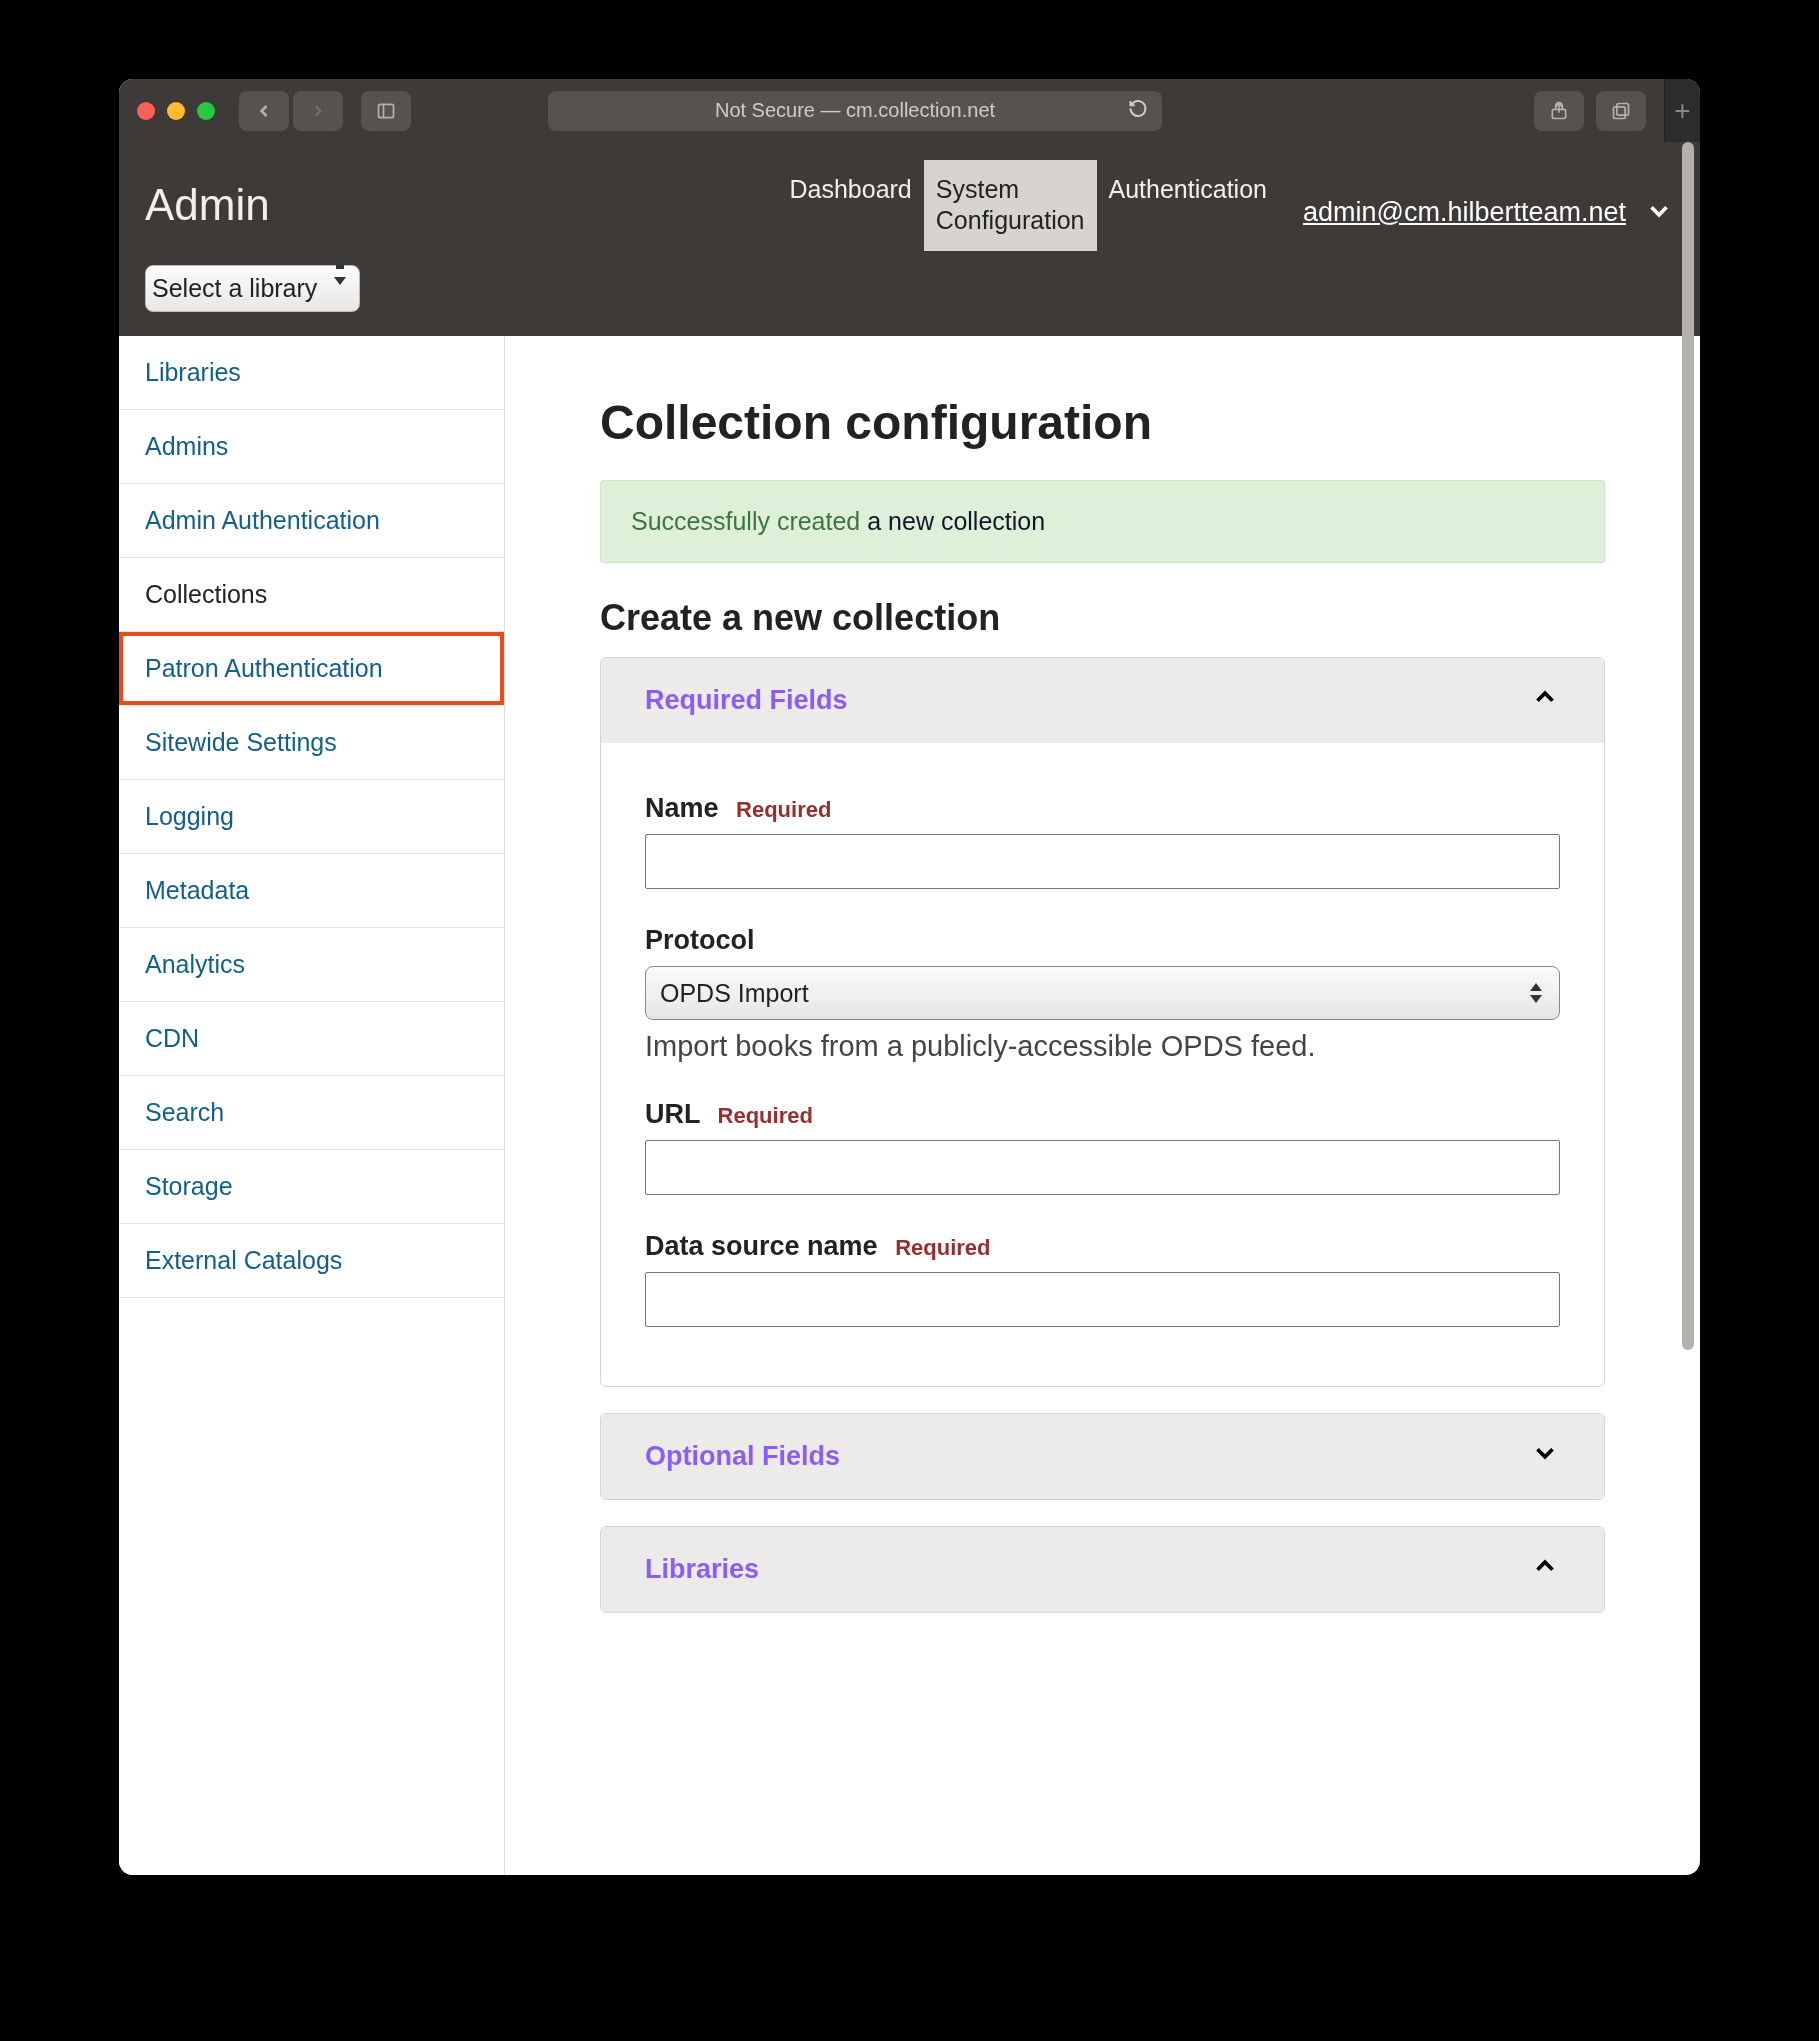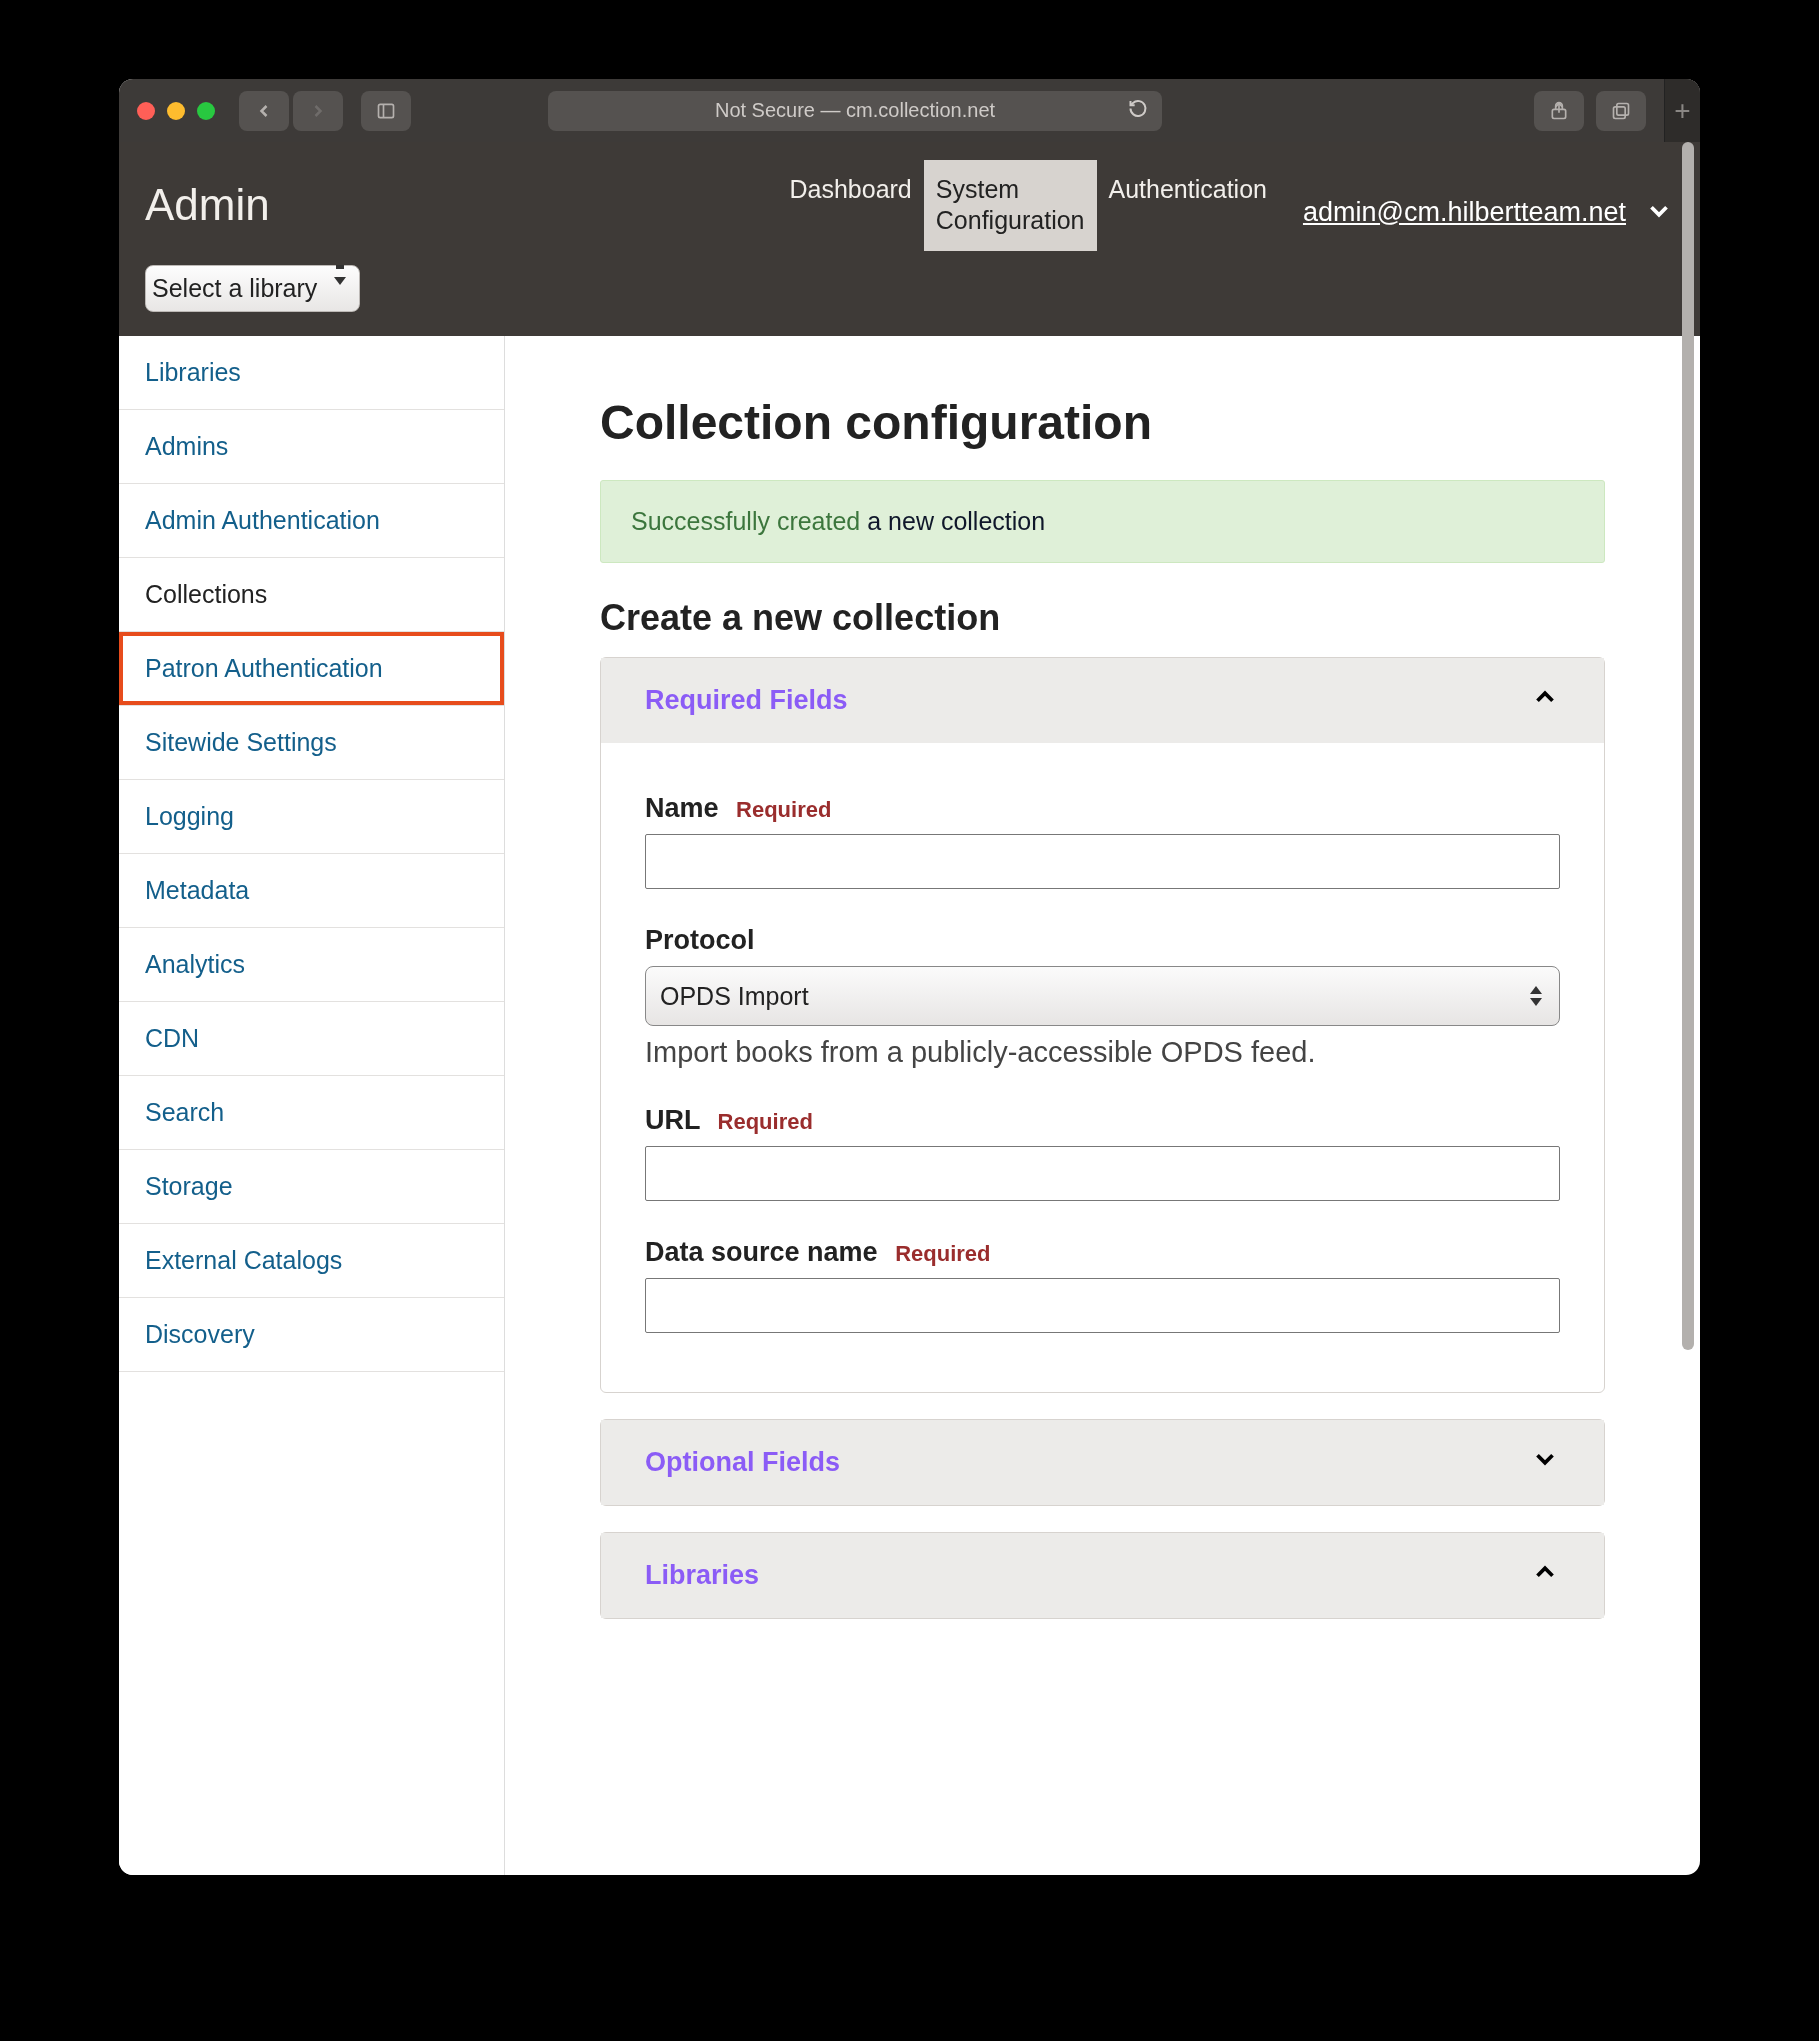--- a/index.html
+++ b/index.html
@@ -119,21 +119,21 @@
   .panel-header .chev svg{width:30px;height:30px;}
   .panel-body{padding:50px 44px 59px 44px;}
   .field{margin-bottom:36px;}
   .field-label{font-size:27px;font-weight:700;color:#222;margin-bottom:10px;display:block;}
   .req-tag{color:#9a2d2d;font-size:22px;font-weight:700;margin-left:10px;}
   .text-input{
     width:100%;height:55px;border:1px solid #777;border-radius:2px;
     font-size:22px;padding:0 12px;background:#fff;
   }
   .select-input{
-    width:100%;height:60px;border:1px solid #888;border-radius:8px;
+    width:100%;height:54px;border:1px solid #888;border-radius:8px;
     background:linear-gradient(#fbfbfb,#e7e5e4);font-size:25px;padding:0 14px;color:#222;
     appearance:none;
   }
   .select-wrap{position:relative;}
   .select-wrap::after{
     content:"";position:absolute;right:18px;top:50%;transform:translateY(2px);
     width:0;height:0;border-left:6px solid transparent;border-right:6px solid transparent;
     border-top:8px solid #333;
   }
   .select-wrap::before{
@@ -234,21 +234,20 @@
         <a class="side-item current">Collections</a>
         <a class="side-item highlight">Patron Authentication</a>
         <a class="side-item">Sitewide Settings</a>
         <a class="side-item">Logging</a>
         <a class="side-item">Metadata</a>
         <a class="side-item">Analytics</a>
         <a class="side-item">CDN</a>
         <a class="side-item">Search</a>
         <a class="side-item">Storage</a>
         <a class="side-item">External Catalogs</a>
-        <a class="side-item">Discovery</a>
       </nav>
 
       <main class="main">
         <h1 class="page-title">Collection configuration</h1>
 
         <div class="alert-success">
           <span>Successfully created </span><a href="#">a new collection</a>
         </div>
 
         <h2 class="section-title">Create a new collection</h2>

